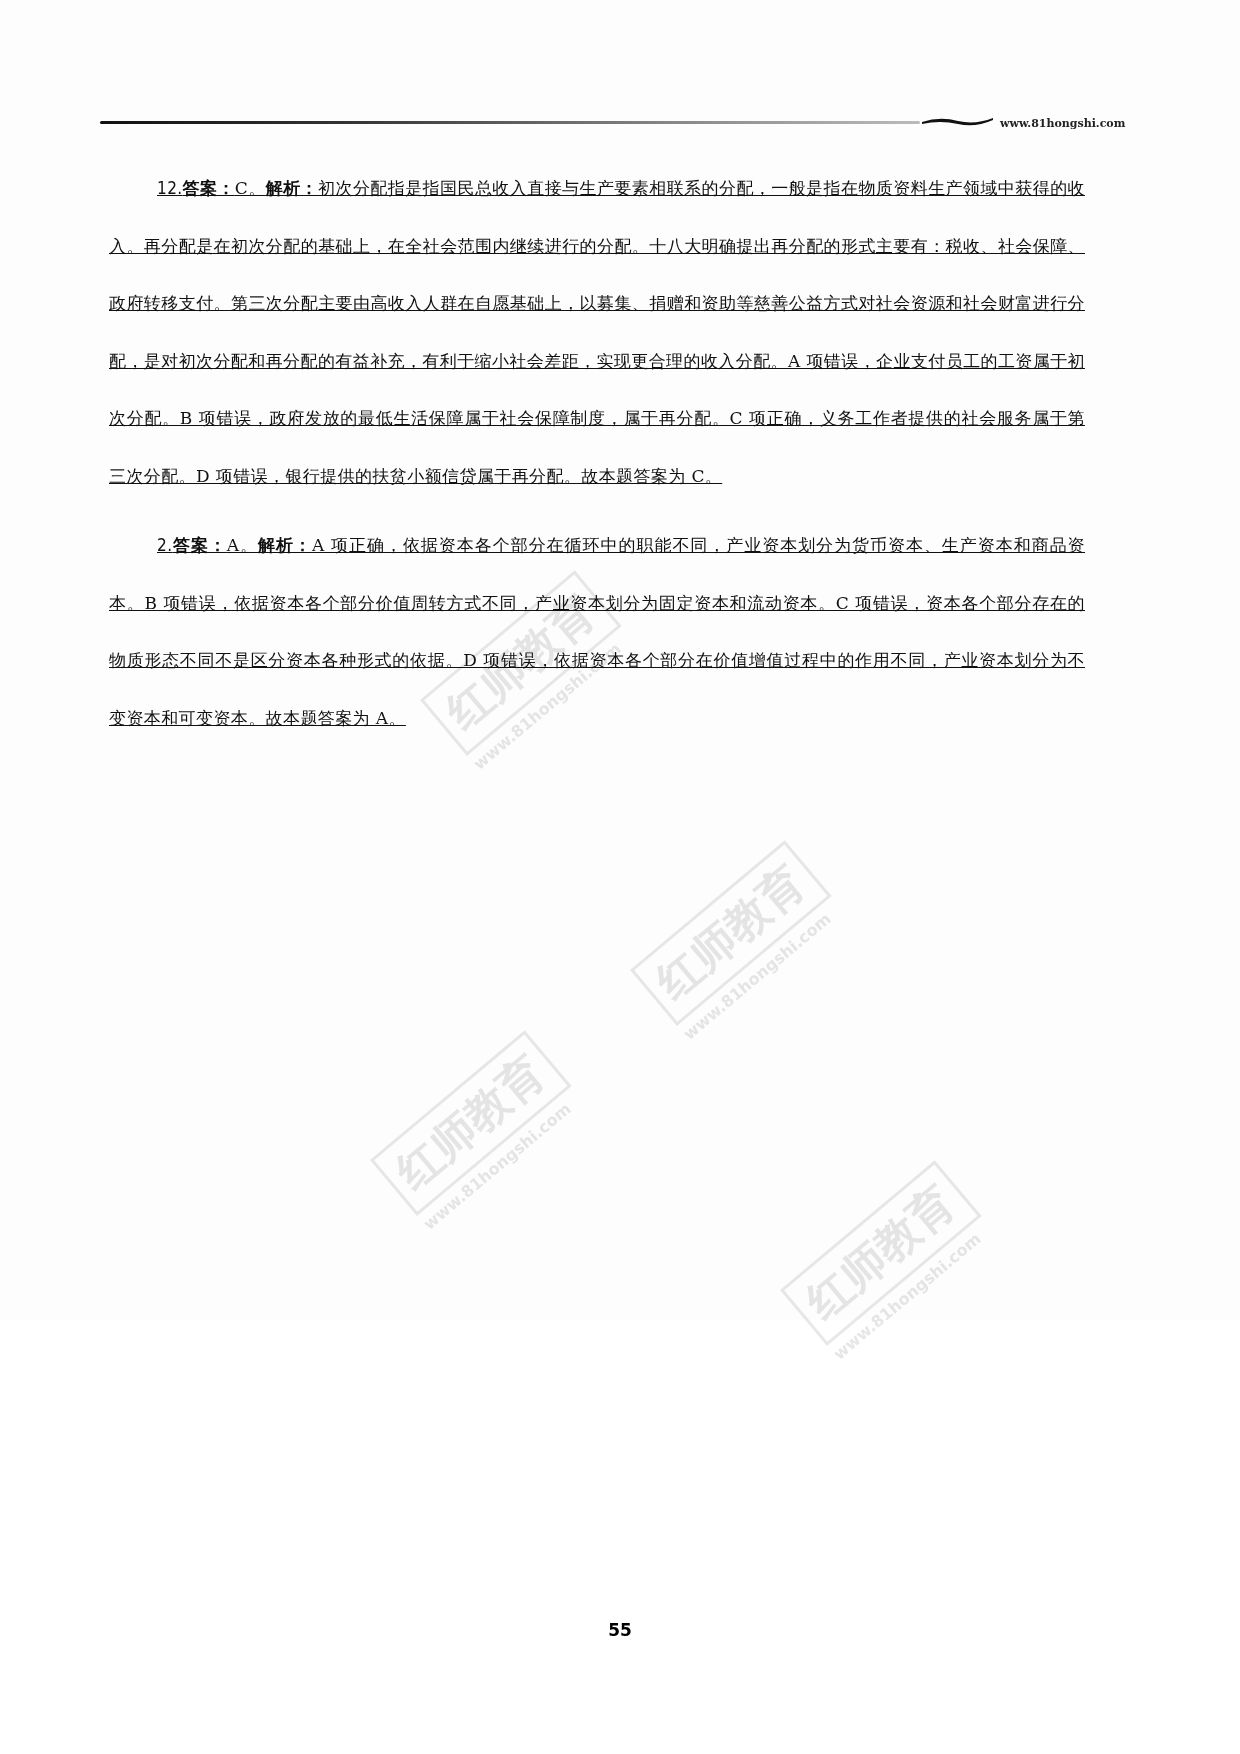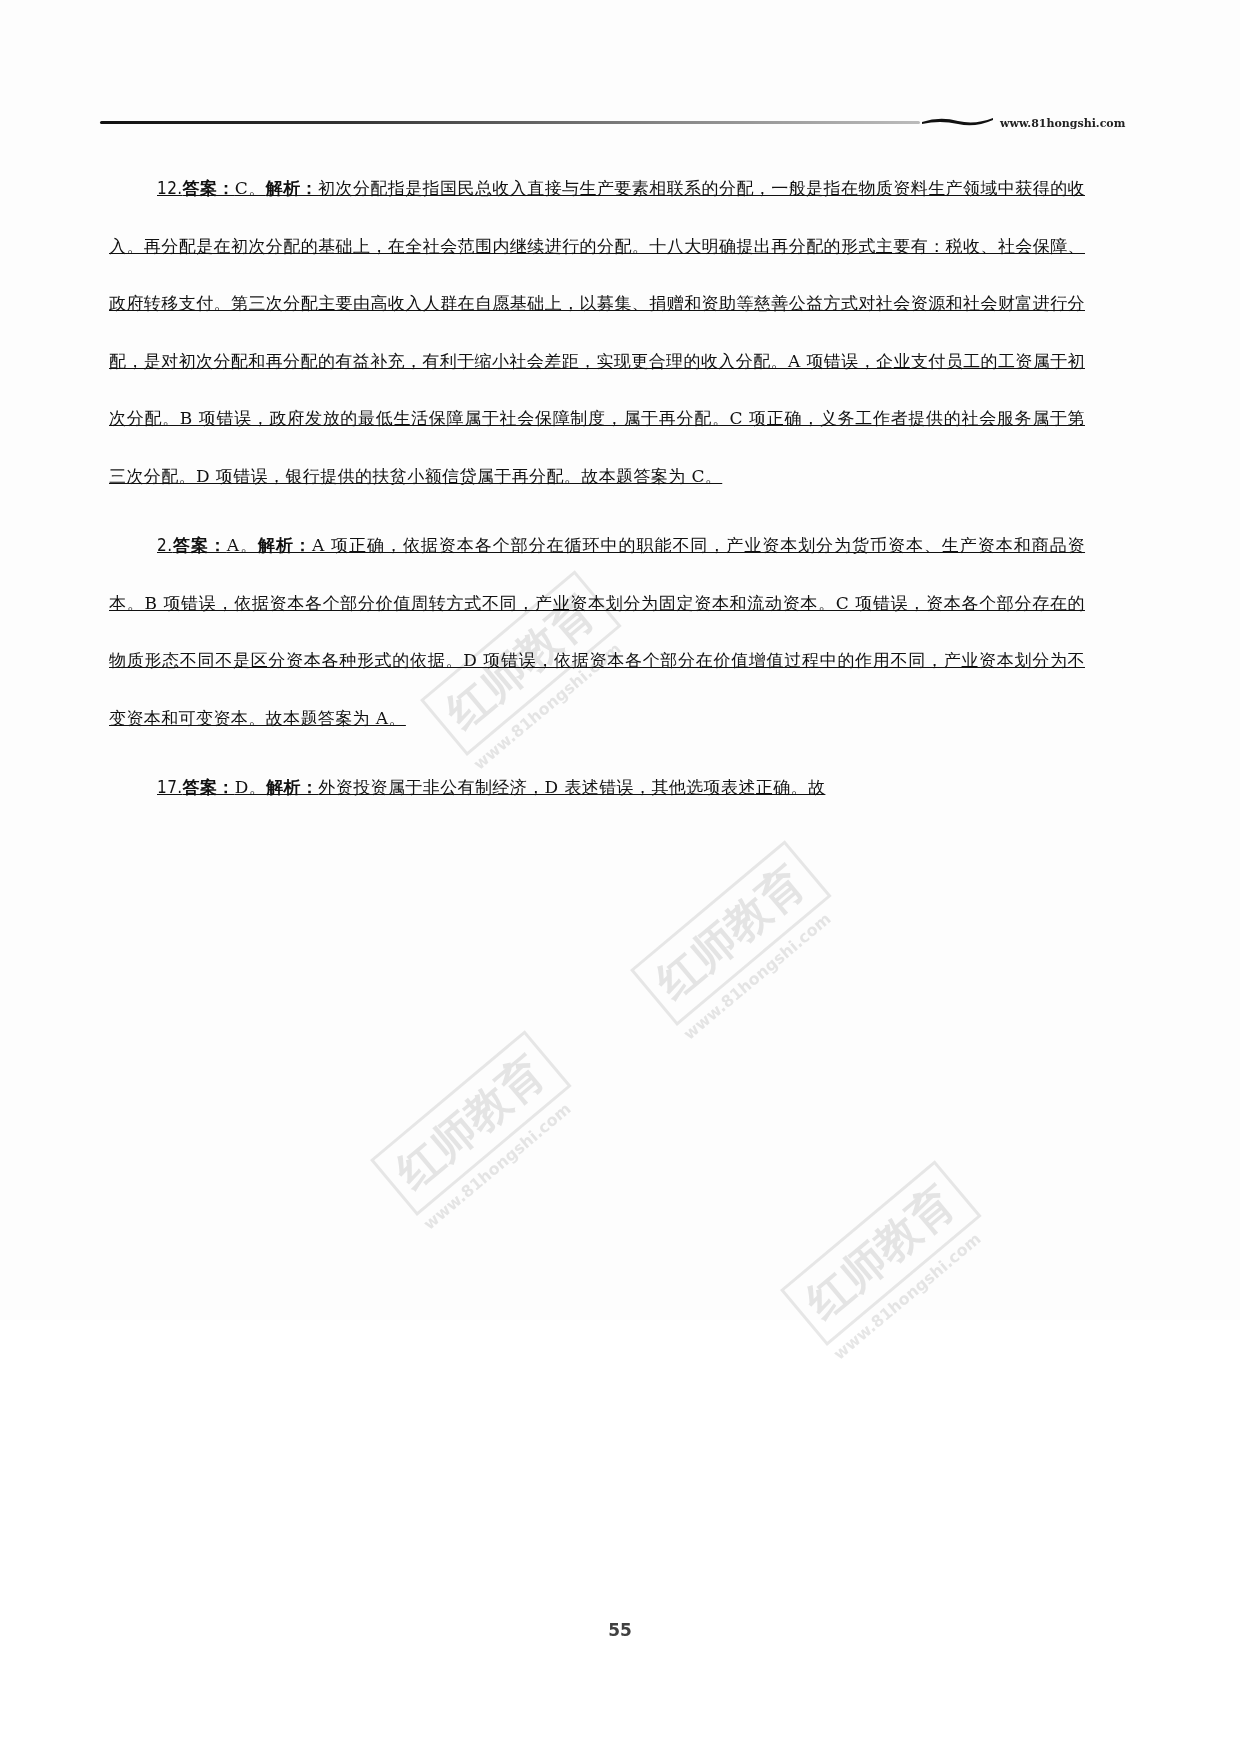--- a/index.html
+++ b/index.html
@@ -75,21 +75,21 @@
     }
     .page-number {
       position: absolute;
       left: 0;
       width: 1240px;
       top: 1620px;
       text-align: center;
       font-family: "DejaVu Sans", "Liberation Sans", sans-serif;
       font-weight: bold;
       font-size: 17px;
-      color: #404040;
+      color: #000000;
     }
     .watermark {
       position: absolute;
       pointer-events: none;
       opacity: 0.13;
       font-family: "DejaVu Sans", sans-serif;
       font-weight: bold;
       color: #444;
       transform: rotate(-40deg);
       transform-origin: left top;
@@ -141,21 +141,18 @@
       <span class="indent"></span><span class="num">12.</span><span class="bold">答案：</span><span>C。</span><span class="bold">解析：</span><span>初次分配指是指国民总收入直接与生产要素相联系的分配，一般是指在物质资料生产领域中获得的收入。再分配是在初次分配的基础上，在全社会范围内继续进行的分配。十八大明确提出再分配的形式主要有：税收、社会保障、政府转移支付。第三次分配主要由高收入人群在自愿基础上，以募集、捐赠和资助等慈善公益方式对社会资源和社会财富进行分配，是对初次分配和再分配的有益补充，有利于缩小社会差距，实现更合理的收入分配。A 项错误，企业支付员工的工资属于初次分配。B 项错误，政府发放的最低生活保障属于社会保障制度，属于再分配。C 项正确，义务工作者提供的社会服务属于第三次分配。D 项错误，银行提供的扶贫小额信贷属于再分配。故本题答案为 C。</span>
     </p>
 
 
 
     <p class="para">
       <span class="indent"></span><span class="num">2.</span><span class="bold">答案：</span><span>A。</span><span class="bold">解析：</span><span>A 项正确，依据资本各个部分在循环中的职能不同，产业资本划分为货币资本、生产资本和商品资本。B 项错误，依据资本各个部分价值周转方式不同，产业资本划分为固定资本和流动资本。C 项错误，资本各个部分存在的物质形态不同不是区分资本各种形式的依据。D 项错误，依据资本各个部分在价值增值过程中的作用不同，产业资本划分为不变资本和可变资本。故本题答案为 A。</span>
     </p>
 
 
-    <p class="para">
-      <span class="indent"></span><span class="num">17.</span><span class="bold">答案：</span><span>D。</span><span class="bold">解析：</span><span>外资投资属于非公有制经济，D 表述错误，其他选项表述正确。故</span>
-    </p>
 
   </div>
 
   <div class="page-number">55</div>
 
 </div>
 
 </body></html>

